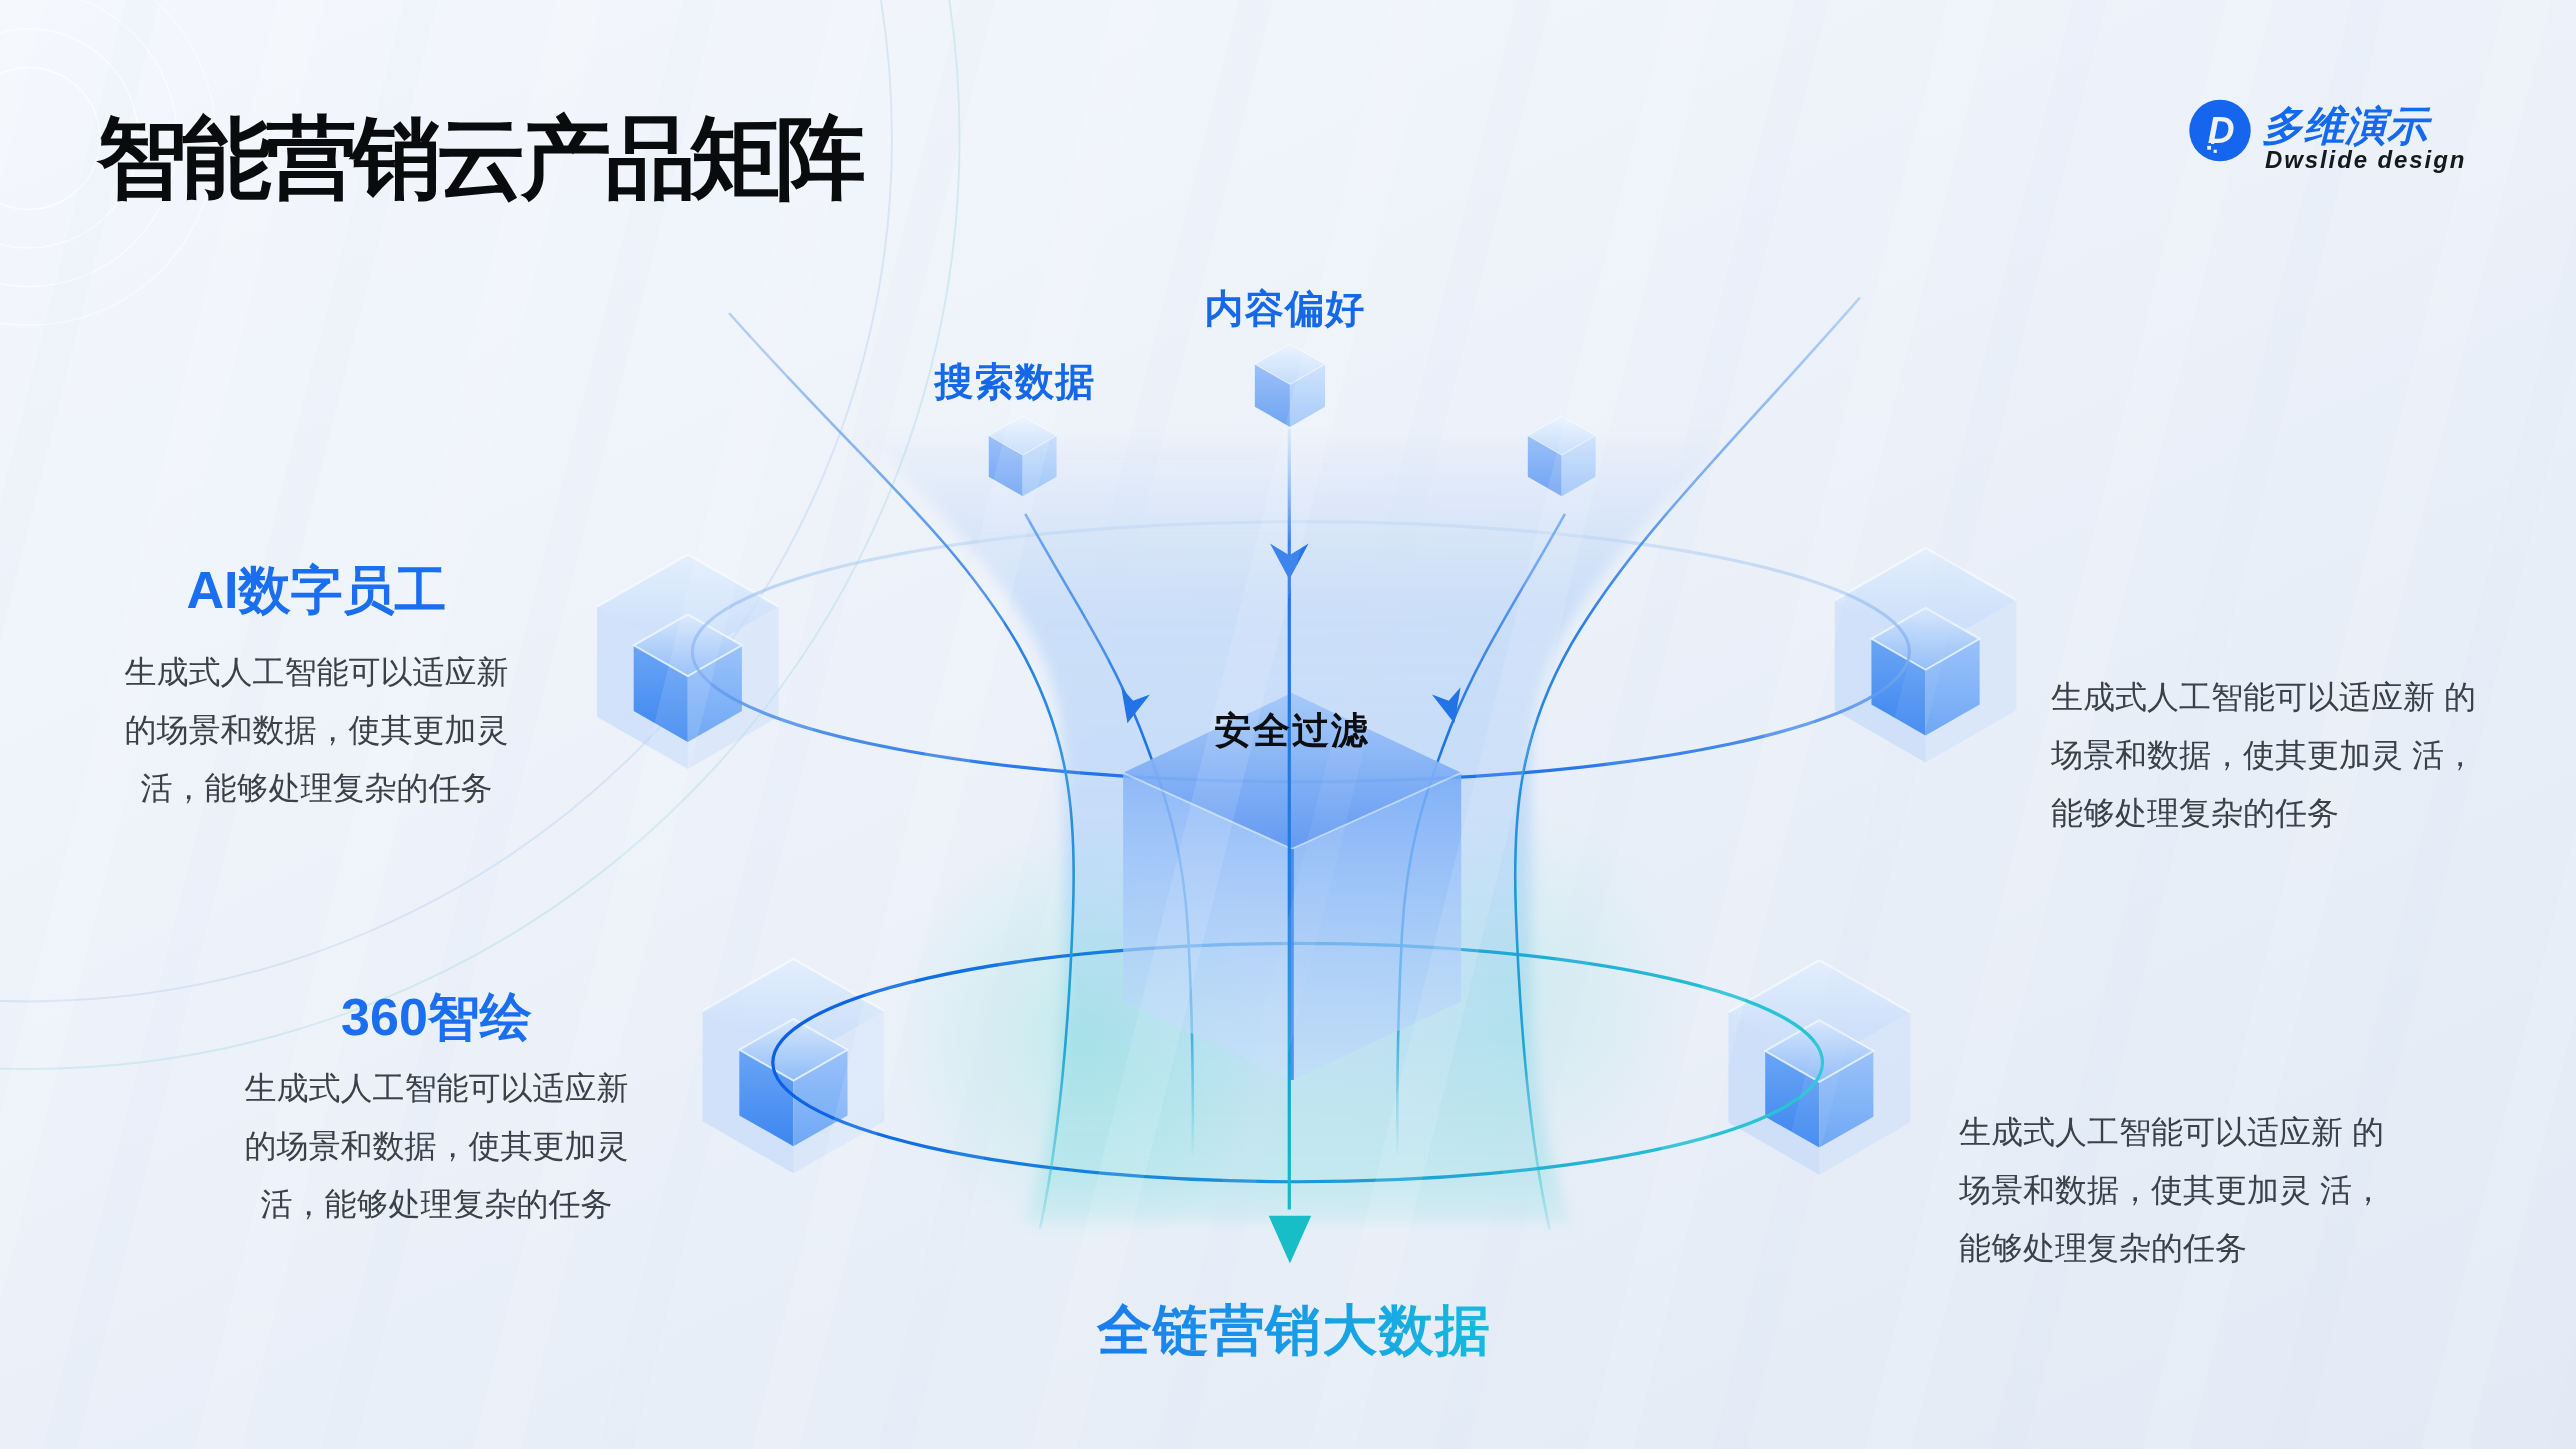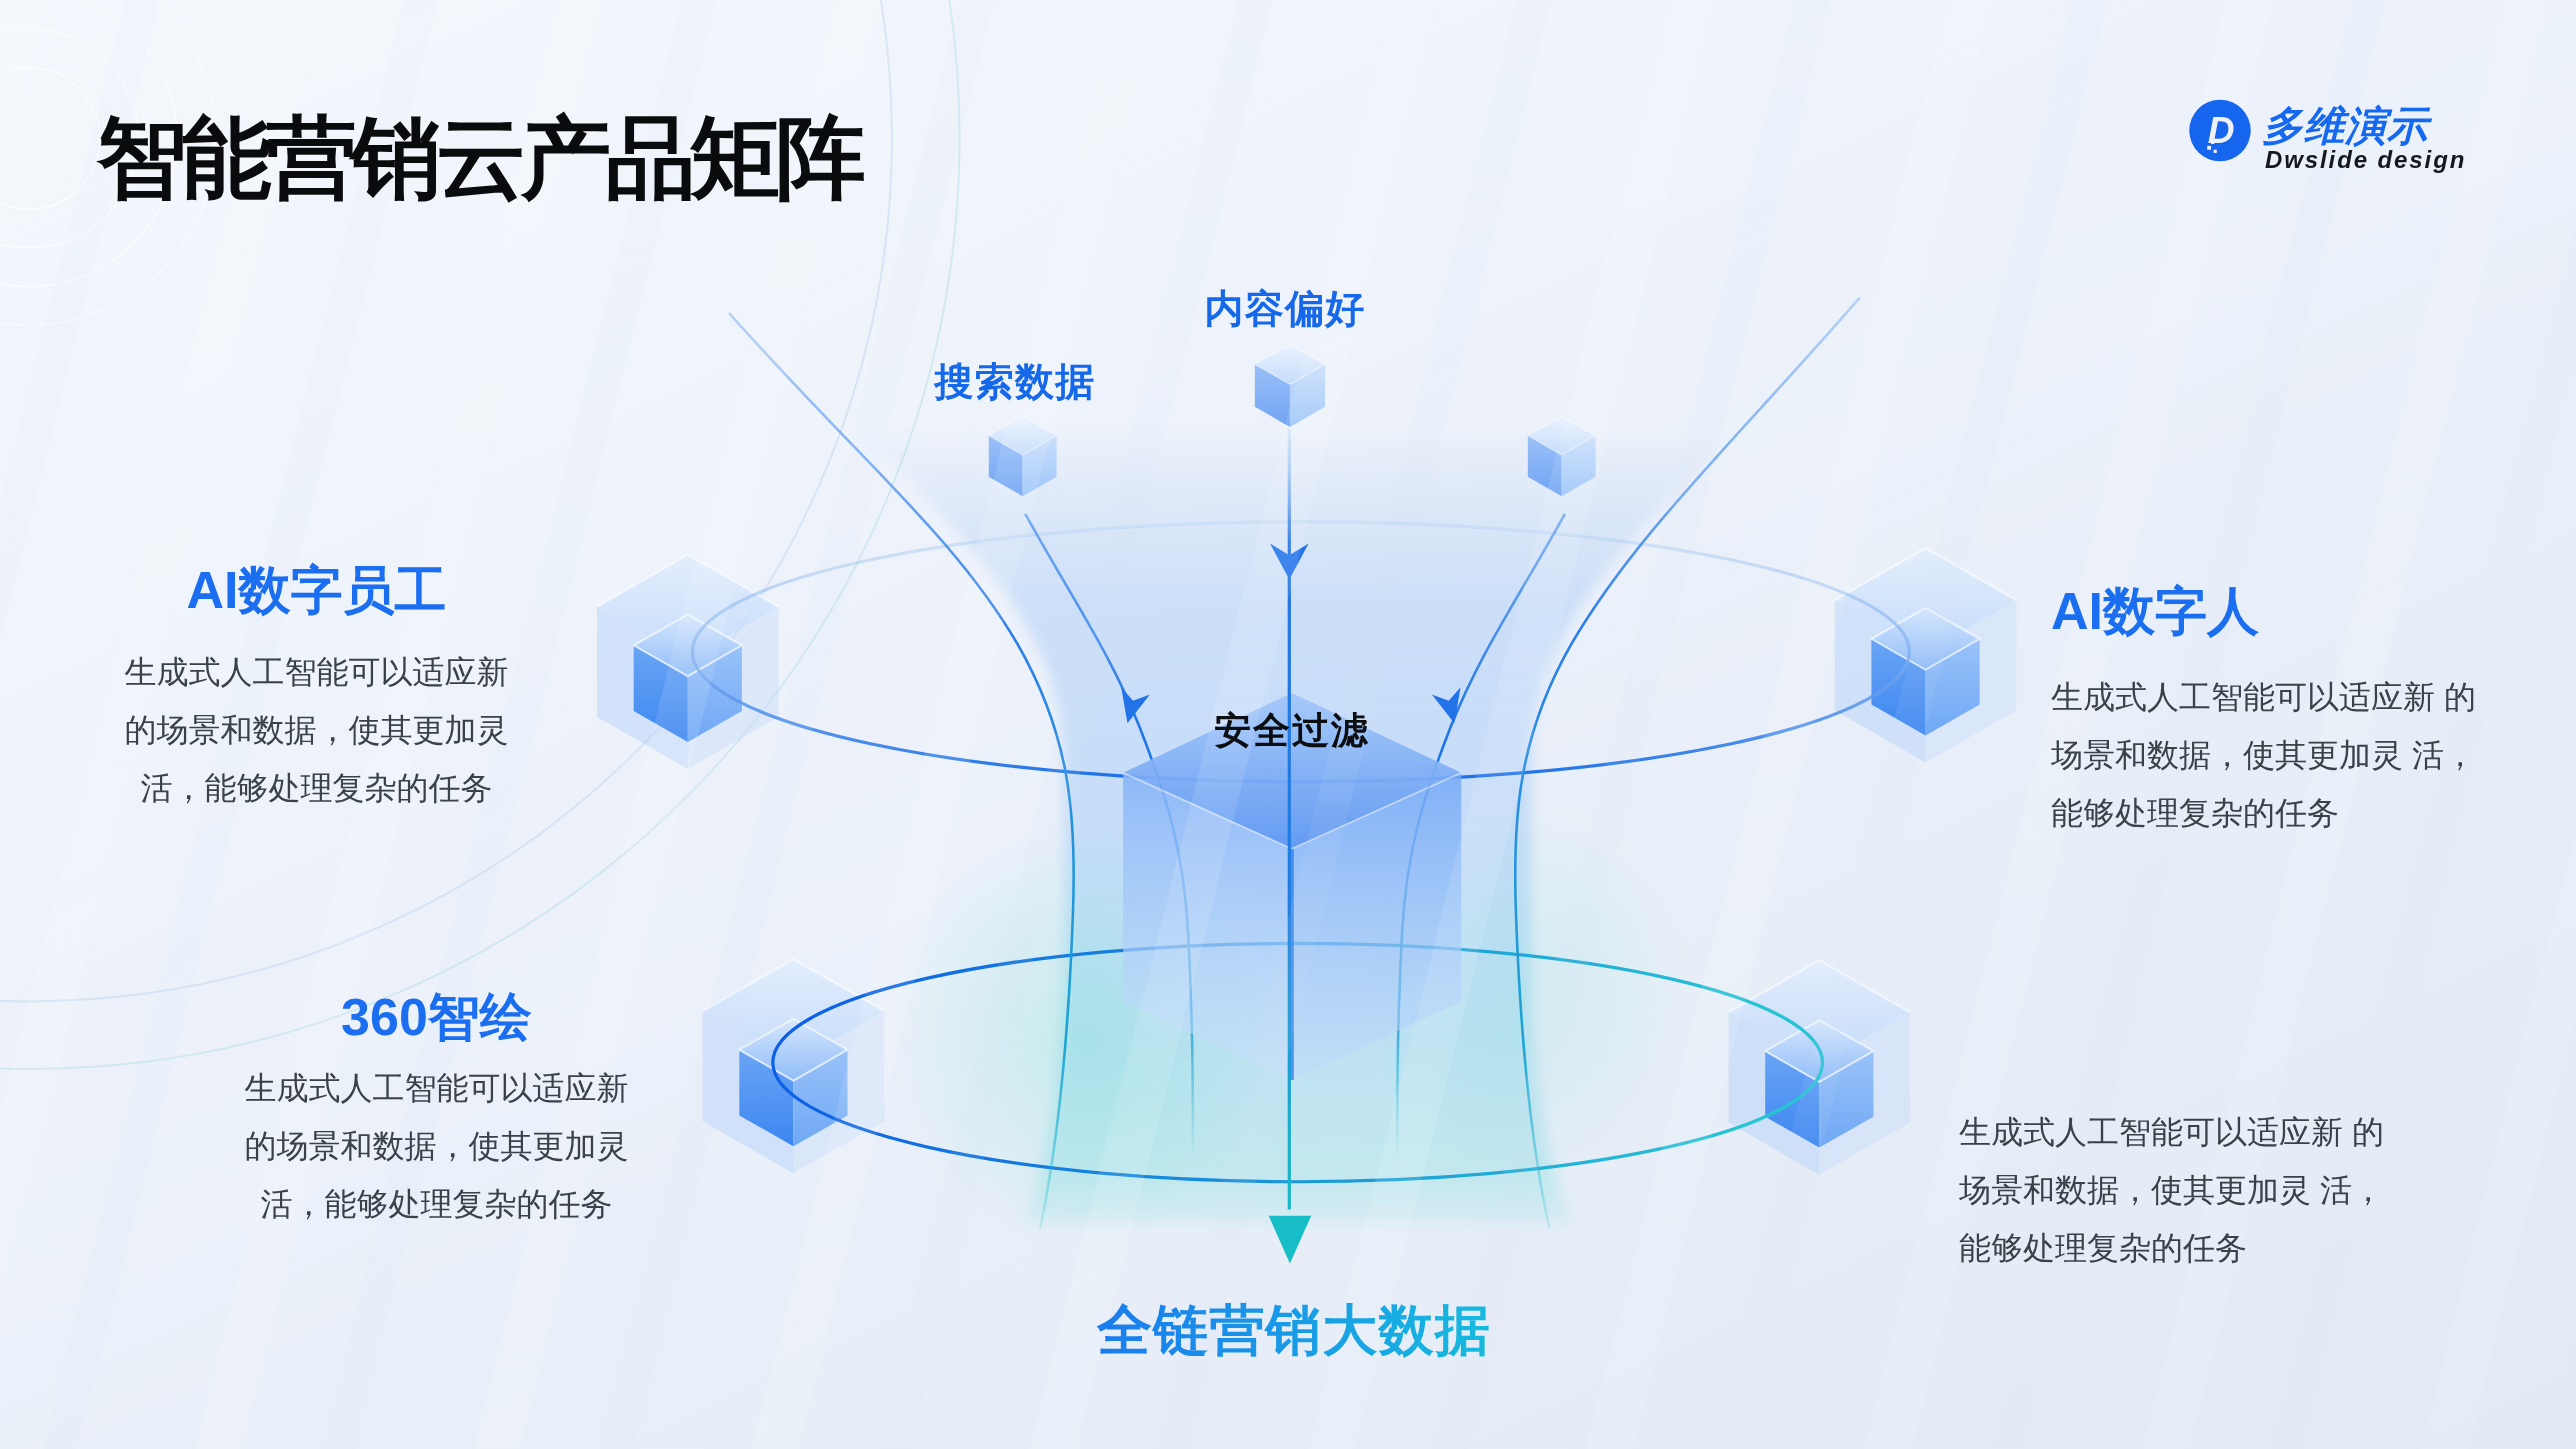--- a/index.html
+++ b/index.html
@@ -244,21 +244,20 @@
   <div class="abs filter-label">安全过滤</div>
   <div class="abs output-label">全链营销大数据</div>
 
   <div class="abs prod-heading ta-r h-lt">AI数字员工</div>
   <div class="abs prod-desc ta-r d-lt">
     <div>生成式人工智能可以适应新</div>
     <div>的场景和数据，使其更加灵</div>
     <div>活，能够处理复杂的任务</div>
   </div>
 
-  <div class="abs prod-heading ta-l h-rt">AI数字人</div>
   <div class="abs prod-desc ta-l d-rt">
     <div>生成式人工智能可以适应新 的</div>
     <div>场景和数据，使其更加灵 活，</div>
     <div>能够处理复杂的任务</div>
   </div>
 
   <div class="abs prod-heading ta-r h-lb">360智绘</div>
   <div class="abs prod-desc ta-r d-lb">
     <div>生成式人工智能可以适应新</div>
     <div>的场景和数据，使其更加灵</div>

